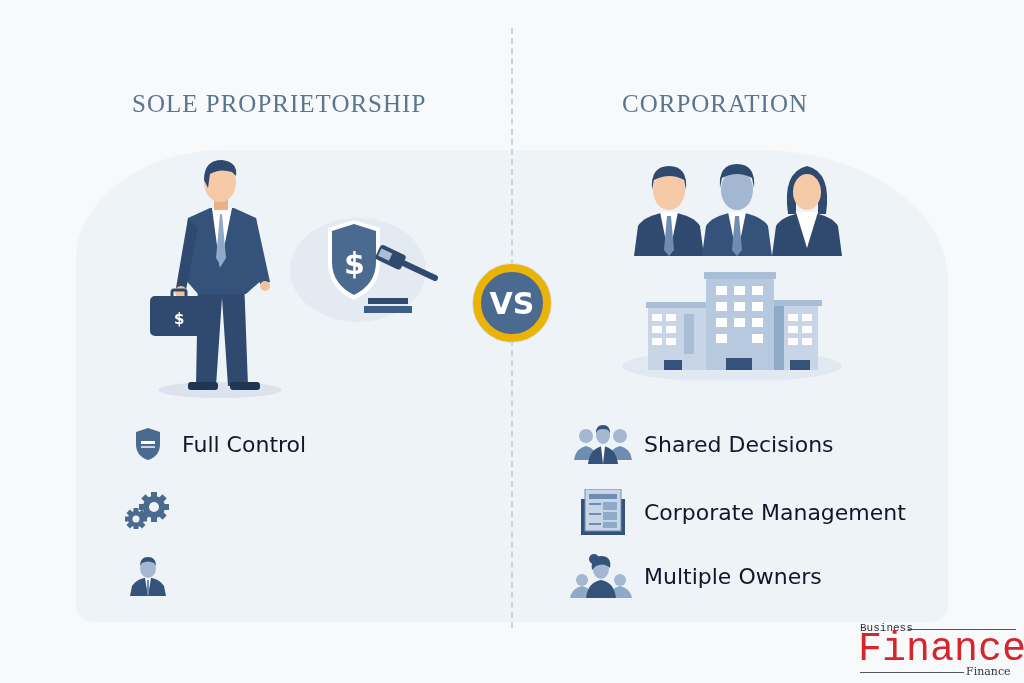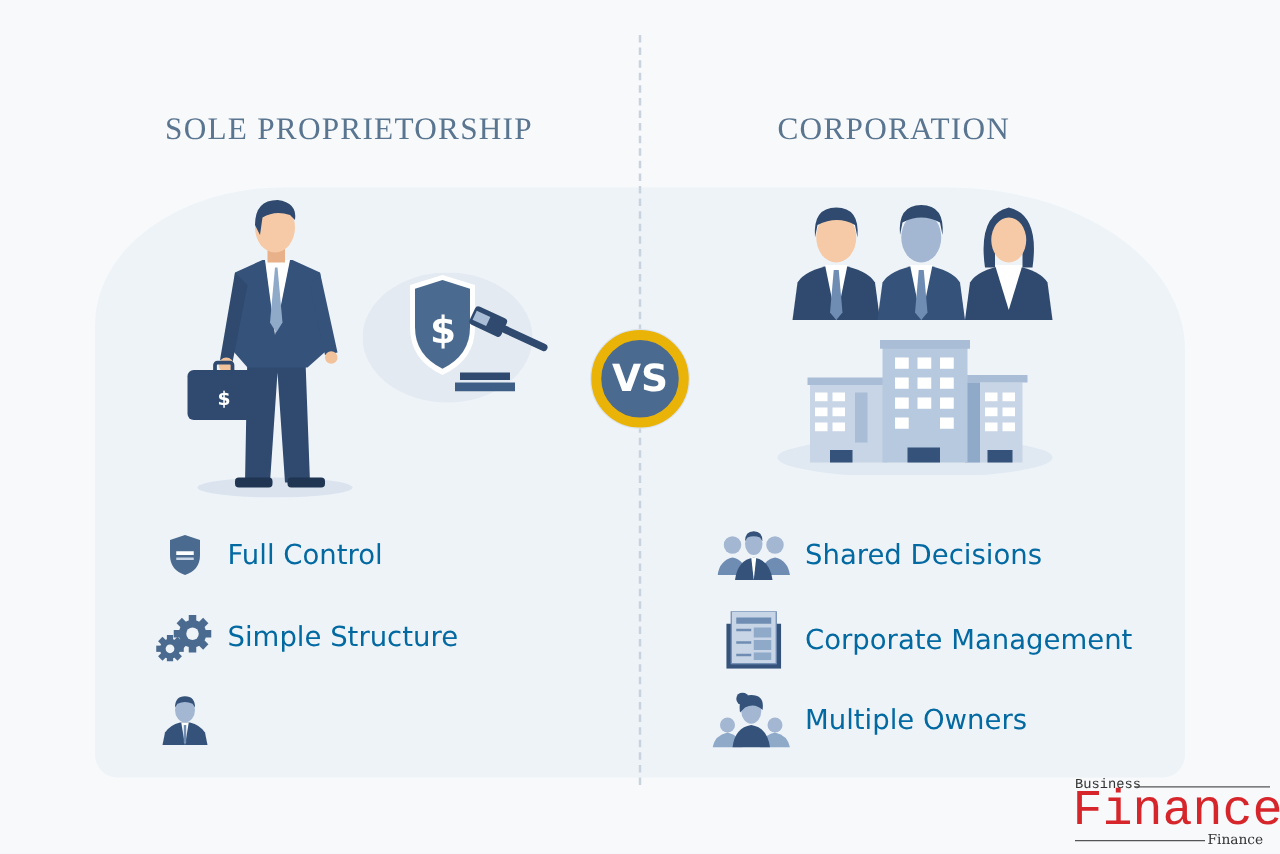--- a/index.html
+++ b/index.html
@@ -46,21 +46,21 @@
     font-size: 30px;
     display: flex; align-items: center; justify-content: center;
   }
 
   .illus { position: absolute; }
   .feat {
     position: absolute;
     display: flex; align-items: center;
   }
   .feat .ico { width: 48px; height: 40px; display: flex; align-items: center; justify-content: center; }
-  .feat .lbl { font-size: 22px; color: #0369a1; margin-left: 10px; white-space: nowrap; }
+  .feat .lbl { font-size: 22px; color: #0f172a; margin-left: 10px; white-space: nowrap; }
 
   .logo {
     position: absolute;
     left: 858px; top: 622px; width: 160px; height: 58px;
   }
   .logo .biz {
     position: absolute; left: 2px; top: 0px;
     font-family: Liberation Mono, monospace; font-size: 11px; color: #333;
   }
   .logo .line1 { position: absolute; left: 50px; top: 7px; width: 108px; border-top: 1px solid #555; }
@@ -222,21 +222,20 @@
             <rect x="-2.5" y="-11" width="5" height="22"></rect>
             <rect x="-11" y="-2.5" width="22" height="5"></rect>
             <rect x="-2.5" y="-11" width="5" height="22" transform="rotate(45)"></rect>
             <rect x="-2.5" y="-11" width="5" height="22" transform="rotate(-45)"></rect>
           </g>
       </g>
       <circle cx="30" cy="16" r="5" fill="#eef3f8"></circle>
       <circle cx="12" cy="28" r="3.5" fill="#eef3f8"></circle>
     </svg>
   </div>
-  <span class="lbl">Simple Structure</span>
 </div>
 <div class="feat" style="left:124px;top:556px">
   <div class="ico">
     <svg width="40" height="40" viewBox="0 0 40 40">
         <path d="M2 40 L4 30 Q8 24 16 22 L24 22 Q32 24 36 30 L38 40 Z" fill="#34527a"></path>
         <path d="M17 22 L20 40 L23 22 Z" fill="#ffffff"></path>
         <rect x="19" y="24" width="2" height="14" fill="#6f8db3"></rect>
         <ellipse cx="20" cy="12" rx="8" ry="10" fill="#a3b7d2"></ellipse>
         <path d="M12 10 Q12 1 20 1 Q28 1 28 10 L26 7 Q20 4 14 7 Z" fill="#34527a"></path>
       </svg>

